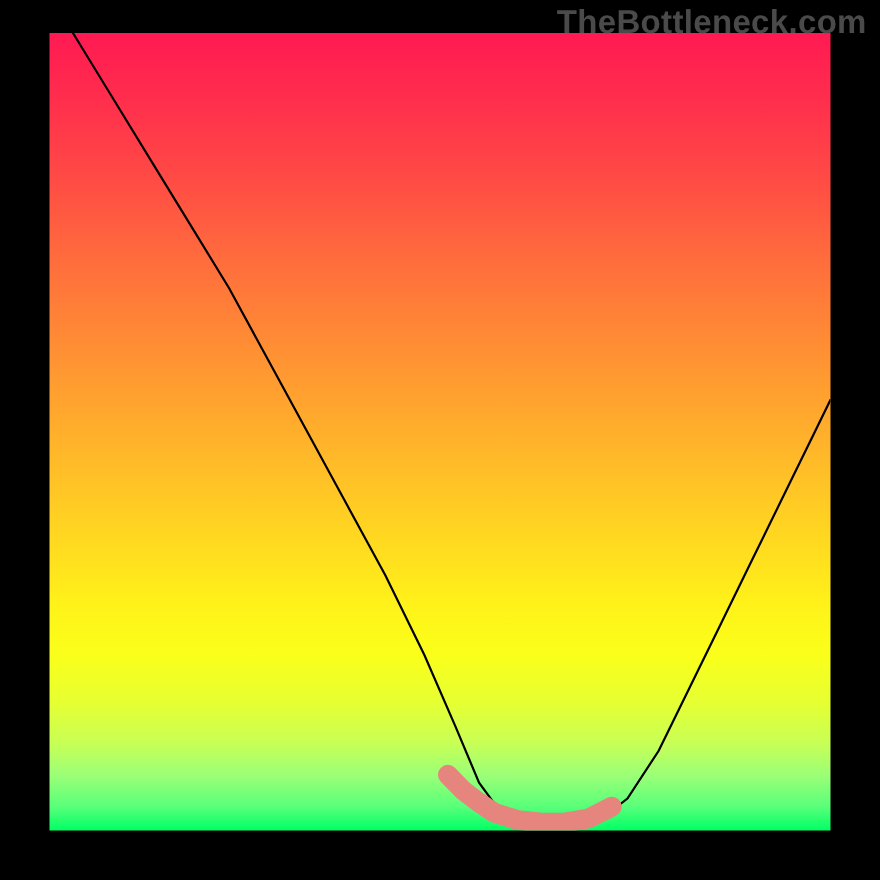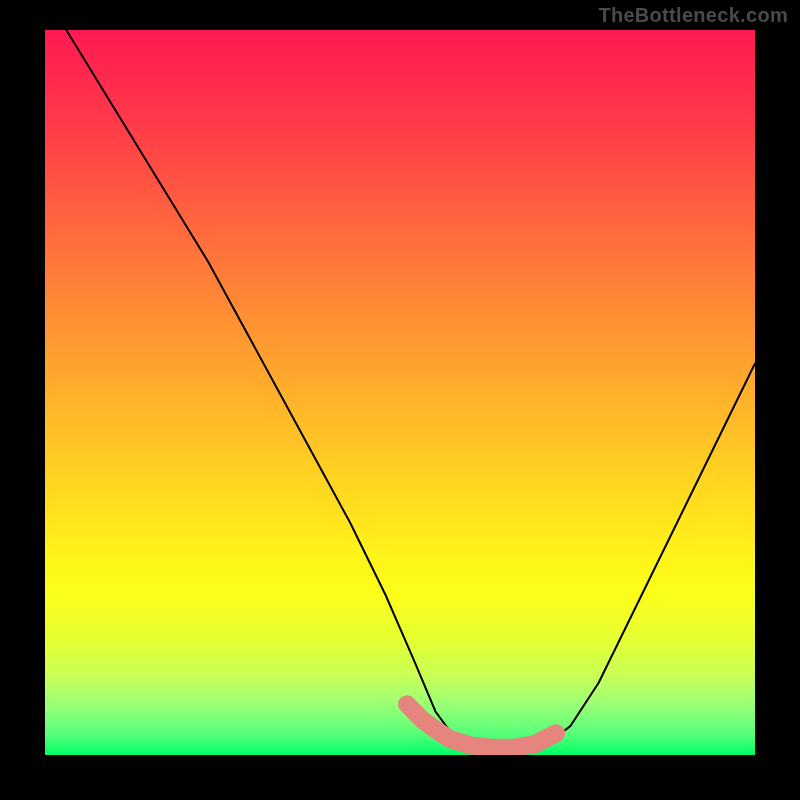--- a/index.html
+++ b/index.html
@@ -15,21 +15,21 @@
     position: relative;
     width: 800px;
     height: 800px;
     background: #000;
   }
   .watermark {
     position: absolute;
     top: 4px;
     right: 12px;
     color: #4a4a4a;
-    font-size: 20px;
+    font-size: 30px;
     font-weight: bold;
     letter-spacing: 0.3px;
     z-index: 10;
   }
   .plot-area {
     position: absolute;
     left: 45px;
     top: 30px;
     width: 710px;
     height: 725px;

